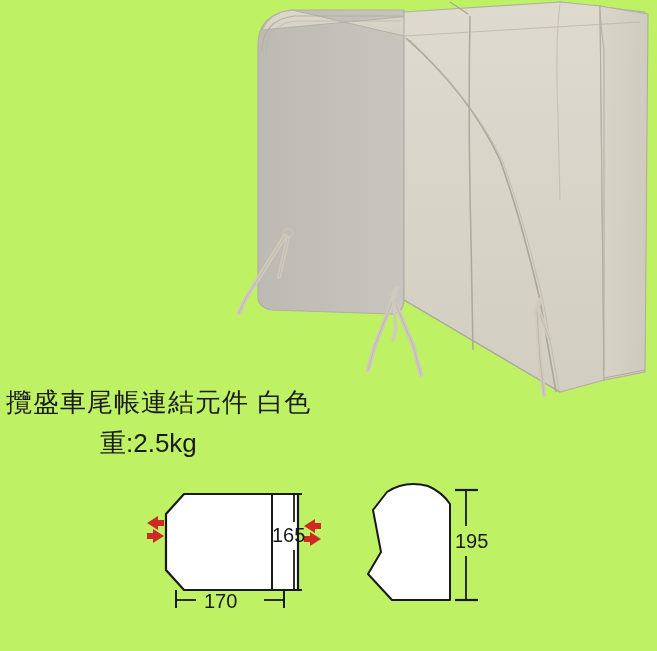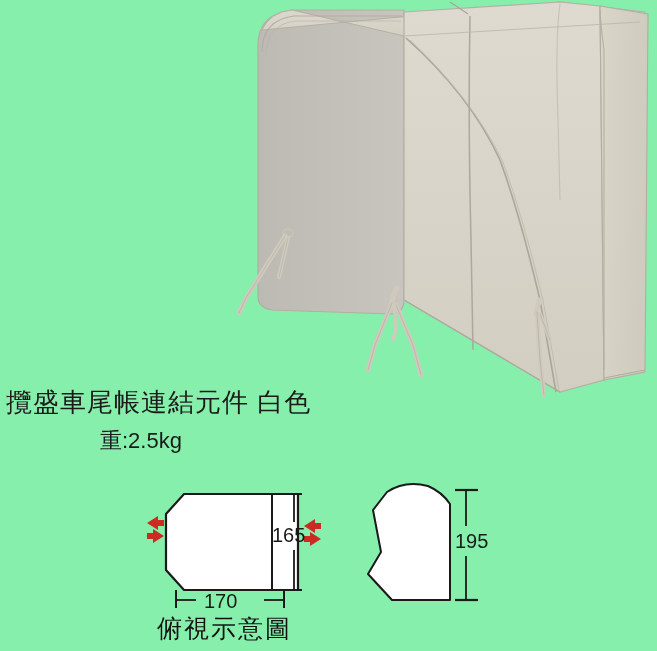--- a/index.html
+++ b/index.html
@@ -7,21 +7,21 @@
     padding: 0;
     background: #ffffff;
   }
   body {
     font-family: "Liberation Sans", "DejaVu Sans", sans-serif;
   }
   #page {
     position: relative;
     width: 657px;
     height: 651px;
-    background: #86efac;
+    background: #bef264;
     overflow: hidden;
   }
   #tent-illustration {
     position: absolute;
     left: 0;
     top: 0;
     width: 657px;
     height: 500px;
   }
   .product-text-block {
@@ -31,21 +31,21 @@
     width: 400px;
   }
   .product-name {
     font-size: 26px;
     color: #1a1a1a;
     letter-spacing: 1px;
     margin: 0 0 6px 6px;
     white-space: nowrap;
   }
   .product-weight {
-    font-size: 22px;
+    font-size: 26px;
     color: #1a1a1a;
     letter-spacing: 0px;
     margin: 4px 0 0 100px;
     white-space: nowrap;
   }
   #diagram-area {
     position: absolute;
     left: 0;
     top: 478px;
     width: 657px;
@@ -234,15 +234,14 @@
       <g>
         <line x1="455" y1="12" x2="478" y2="12" stroke="#1a1a1a" stroke-width="2.2"></line>
         <line x1="455" y1="122" x2="478" y2="122" stroke="#1a1a1a" stroke-width="2.2"></line>
         <line x1="466" y1="12" x2="466" y2="48" stroke="#1a1a1a" stroke-width="1.8"></line>
         <line x1="466" y1="78" x2="466" y2="122" stroke="#1a1a1a" stroke-width="1.8"></line>
         <text x="455" y="70" font-family="Liberation Sans, sans-serif" font-size="20" fill="#1a1a1a">195</text>
       </g>
     </g>
   </svg>
 
-  <div class="diagram-caption" id="caption-top-view">俯視示意圖</div>
 
 </div>
 
 </body></html>

